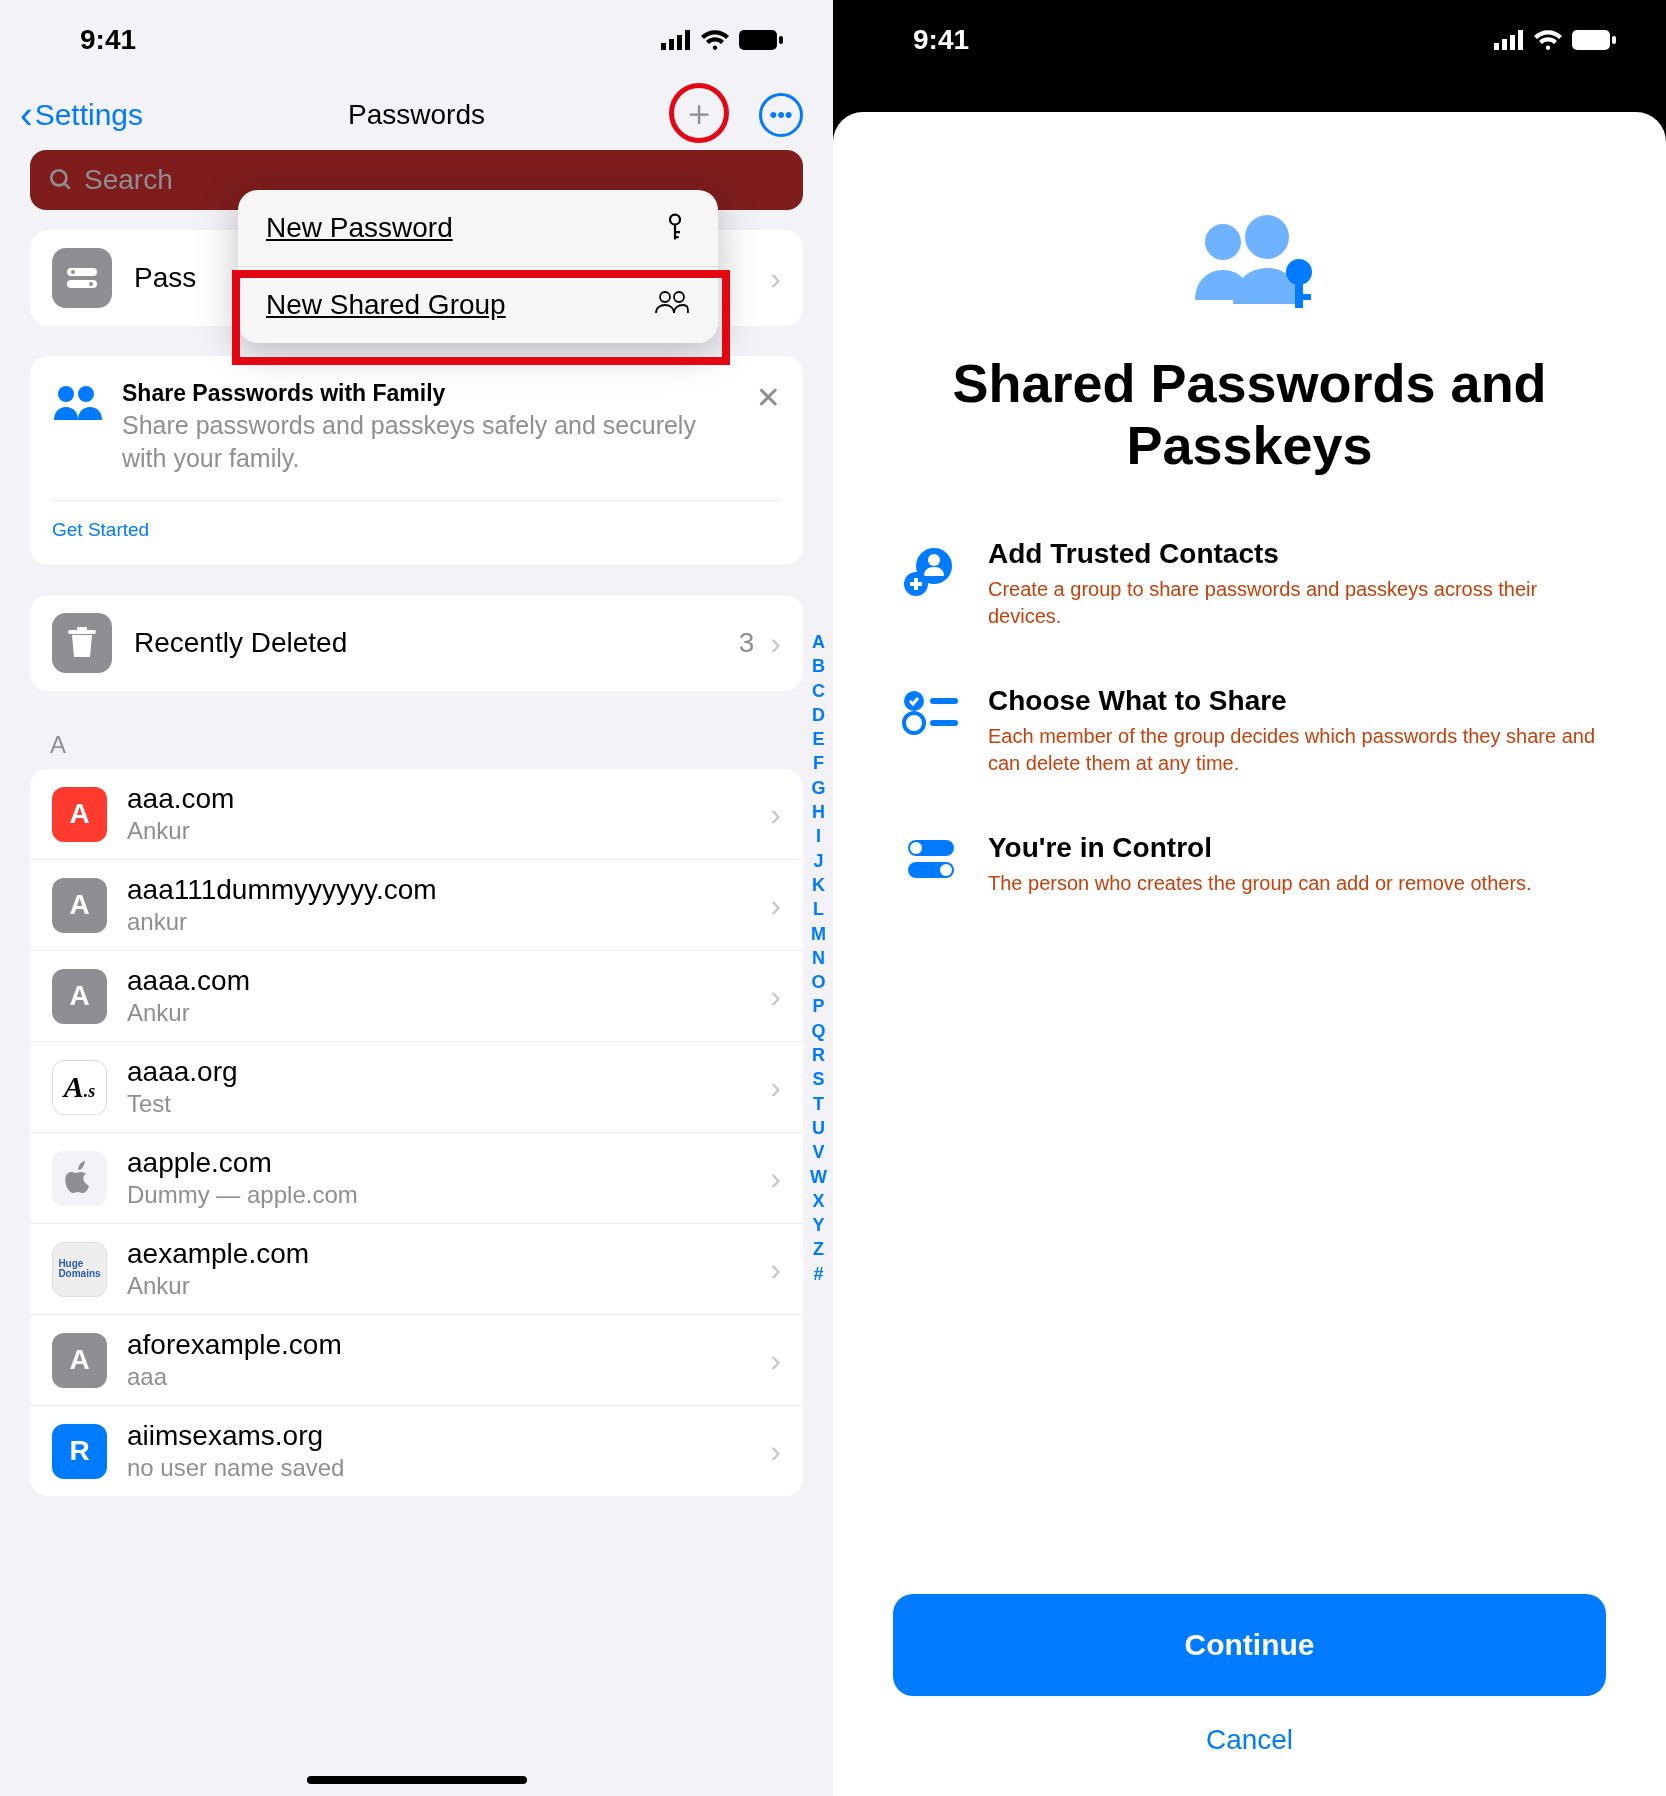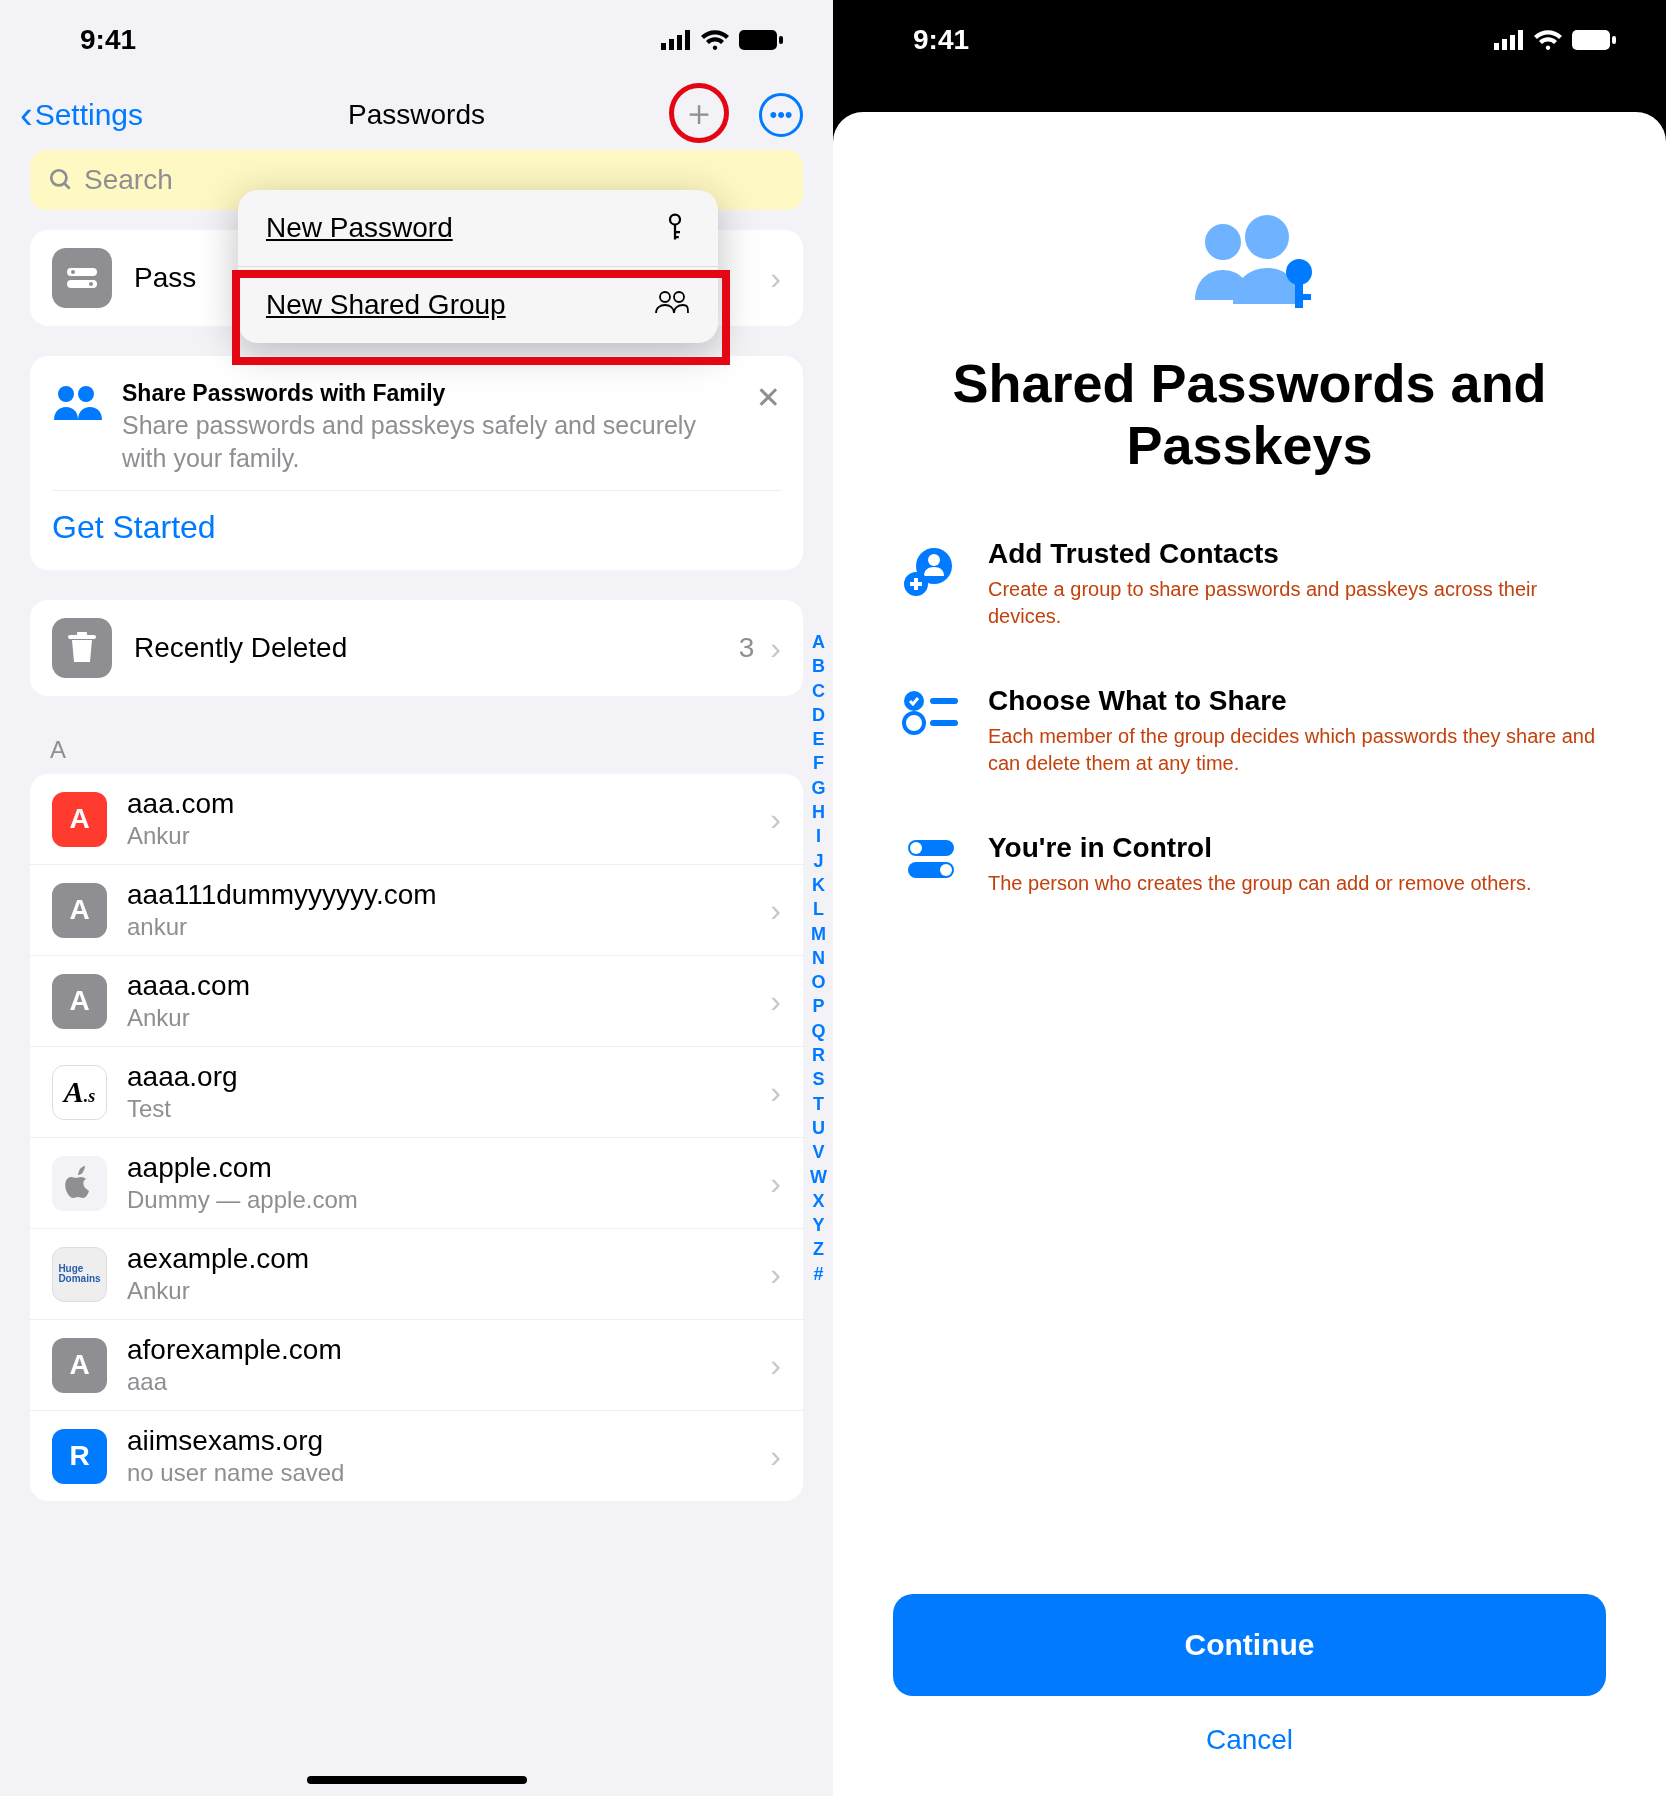--- a/index.html
+++ b/index.html
@@ -45,21 +45,21 @@
     color:#8e8e93; font-size:36px; font-weight:300;
     position:relative; top:-2px;
   }
   .more-circle {
     width:44px; height:44px; border:3px solid #007aff; border-radius:50%;
     display:flex; align-items:center; justify-content:center;
     color:#007aff; font-size:22px;
   }
   .search-wrap { padding: 0 30px; background:#f2f2f7;}
   .search {
-    background:#fef9c3; border-radius:16px; height:60px;
+    background:#7f1d1d; border-radius:16px; height:60px;
     display:flex; align-items:center; padding:0 18px; color:#8e8e93;
     font-size:28px;
   }
   .search svg { margin-right:10px;}
   
   .dropdown {
     position:absolute;
     top:190px; left:238px;
     width:480px;
     background:#f6f6f6;
@@ -106,22 +106,22 @@
   .row-sub { font-size:24px; color:#8e8e93; margin-top:2px;}
   .chev { color:#c7c7cc; font-size:32px; margin-left:10px;}
   .count { color:#8e8e93; font-size:28px; margin-right:6px;}
   .family-block { padding:24px 22px;}
   .family-head { display:flex; align-items:flex-start;}
   .family-icon { color:#007aff; margin-right:18px; margin-top:4px;}
   .family-title { font-size:23px; font-weight:600;}
   .family-sub { font-size:25px; color:#8e8e93; margin-top:2px; line-height:1.3;}
   .family-close { color:#8e8e93; font-size:30px; margin-left:10px;}
   .get-started {
-    border-top:1px solid #eee; margin-top:16px; padding-top:18px;
-    color:#007aff; font-size:32px;
+    border-top:1px solid #eee; margin-top:26px; padding-top:18px;
+    color:#007aff; font-size:19px;
   }
   .section-label { color:#8e8e93; font-size:24px; padding:10px 20px;}
   .pw-row { padding:14px 22px;}
   .pw-icon {
     width:55px; height:55px; border-radius:12px; flex-shrink:0;
     display:flex; align-items:center; justify-content:center;
     font-size:28px; font-weight:600; margin-right:20px;
   }
   .index {
     position:absolute; right:6px; top:630px;

